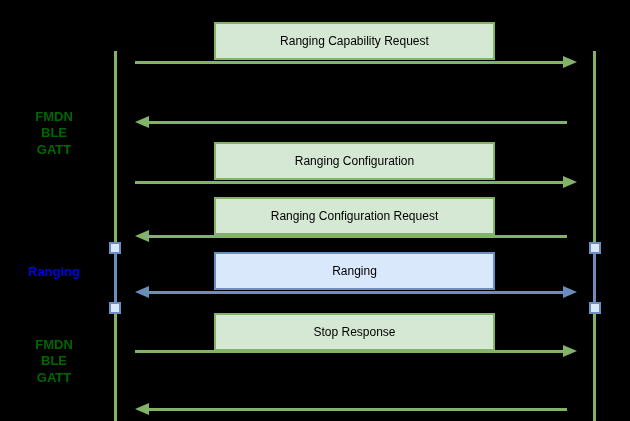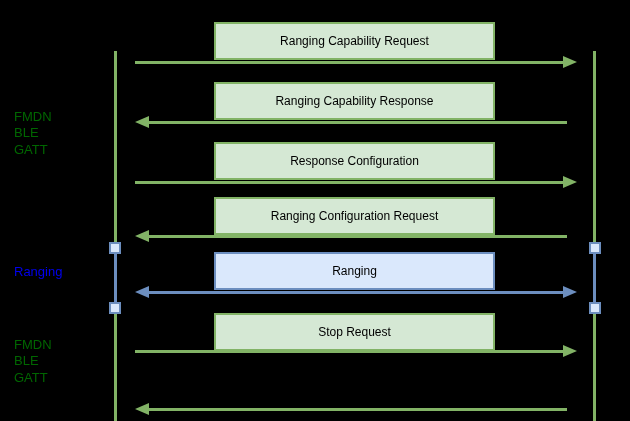--- a/index.html
+++ b/index.html
@@ -73,21 +73,22 @@
   .arrow.dir-right .shaft { left:0; right:13px; }
   .arrow.dir-left  { left:135px; width:432px; }
   .arrow.dir-left  .shaft { left:13px; right:0; }
   .arrow.dir-both  { left:135px; width:442px; }
   .arrow.dir-both  .shaft { left:13px; right:13px; }
 
   
   .phase-label {
     position:absolute;
     left:14px; width:80px;
-    font-weight:normal;
+    text-align:center;
+    font-weight:bold;
     font-size:13px; line-height:16.3px;
   }
   .phase-label.green { color:#006600; }
   .phase-label.blue  { color:#0000ee; }
 </style>
 </head>
 <body>
 
 <div class="canvas">
 
@@ -116,30 +117,27 @@
   </div>
 
   <div class="msg green" style="top:22px;">
     <span>Ranging Capability Request</span>
   </div>
   <div class="arrow green dir-right" style="top:56px;">
     <i class="shaft"></i>
     <i class="head right-head"></i>
   </div>
 
-  <div class="msg green" style="top:82px;">
-    <span>Ranging Capability Response</span>
-  </div>
   <div class="arrow green dir-left" style="top:116px;">
     <i class="shaft"></i>
     <i class="head left-head"></i>
   </div>
 
   <div class="msg green" style="top:142px;">
-    <span>Response Configuration</span>
+    <span>Ranging Configuration</span>
   </div>
   <div class="arrow green dir-right" style="top:176px;">
     <i class="shaft"></i>
     <i class="head right-head"></i>
   </div>
 
   <div class="msg green" style="top:197px;">
     <span>Ranging Configuration Request</span>
   </div>
   <div class="arrow green dir-left" style="top:230px;">
@@ -150,21 +148,21 @@
   <div class="msg blue" style="top:252px;">
     <span>Ranging</span>
   </div>
   <div class="arrow blue dir-both" style="top:286px;">
     <i class="shaft"></i>
     <i class="head left-head"></i>
     <i class="head right-head"></i>
   </div>
 
   <div class="msg green" style="top:313px;">
-    <span>Stop Request</span>
+    <span>Stop Response</span>
   </div>
   <div class="arrow green dir-right" style="top:345px;">
     <i class="shaft"></i>
     <i class="head right-head"></i>
   </div>
 
   <div class="arrow green dir-left" style="top:403px;">
     <i class="shaft"></i>
     <i class="head left-head"></i>
   </div>

